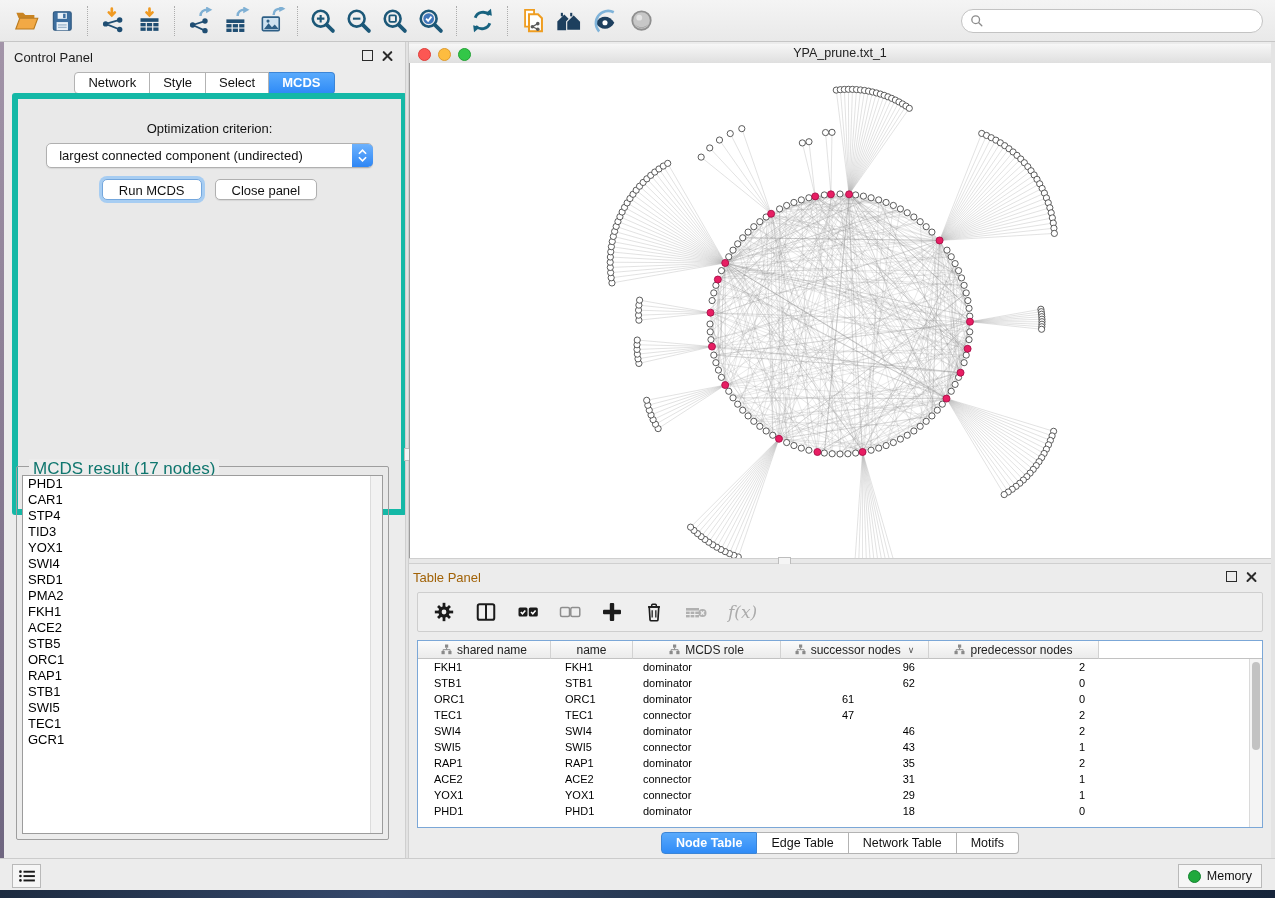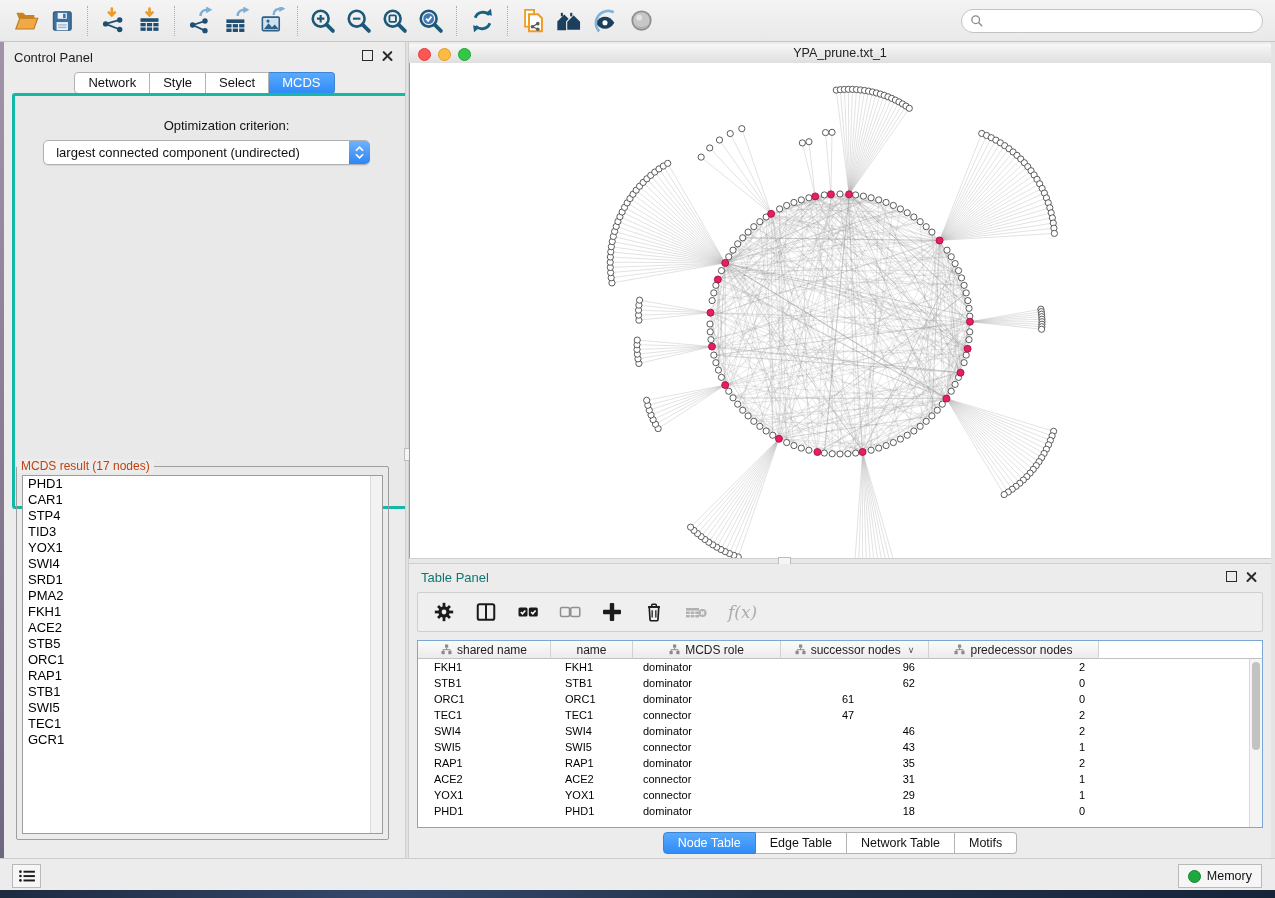--- a/index.html
+++ b/index.html
@@ -32,41 +32,41 @@
   .float-glyph{width:9px;height:9px;border:1.6px solid #2b2b2b;background:transparent;}
   .close-glyph{width:11px;height:11px;position:relative;}
   .close-glyph:before,.close-glyph:after{content:"";position:absolute;left:-1px;top:4.5px;width:13px;height:2.4px;background:#2b2b2b;border-radius:1px;}
   .close-glyph:before{transform:rotate(45deg);} .close-glyph:after{transform:rotate(-45deg);}
   #cp-tabs{position:absolute;left:0;top:30px;width:100%;display:flex;justify-content:center;}
   .seg-group{display:flex;}
   .seg{height:20px;line-height:20px;padding:0 13px;font-size:13px;background:#fff;
     border:1px solid #b3b3b3;border-left:none;color:#111;}
   .seg:first-child{border-left:1px solid #b3b3b3;border-radius:4px 0 0 4px;}
   .seg:last-child{border-radius:0 4px 4px 0;}
-  .seg.sel{background:linear-gradient(#59aafc,#2f8bf7);color:#fff;border-color:#3c85d6;}
+  .seg.sel{background:linear-gradient(#59aafc,#2f8bf7);color:#fff;border-color:#3c85d6;font-weight:bold;}
   #cp-content{position:absolute;left:8px;top:51px;width:383px;height:410px;
-    background:#e9e9e9;border:3px solid #14b8a6;border-radius:3px;padding-left:40px;}
+    background:#e9e9e9;border:6px solid #14b8a6;border-radius:3px;}
   #opt-label{position:absolute;left:0;top:22px;width:100%;text-align:center;font-size:13px;color:#111;}
   #opt-select{position:absolute;left:28px;top:44px;width:325px;height:23px;background:#fff;
     border:1px solid #b0b0b0;border-radius:5px;display:flex;align-items:center;
     box-shadow:0 1px 1px rgba(0,0,0,.08);gap:45px;}
   #opt-select .sel-text{flex:1;text-align:center;font-size:13px;color:#111;padding-left:8px;}
   #opt-select .stepper{width:21px;height:23px;margin-right:-1px;border-radius:0 5px 5px 0;
     background:linear-gradient(#6db2fd,#2e86f5);display:flex;flex-direction:column;
     align-items:center;justify-content:center;gap:1px;}
   .stepper svg{display:block;}
   #cp-buttons{position:absolute;left:0;top:80px;width:100%;display:flex;justify-content:center;gap:13px;}
   .mac-btn{height:21px;line-height:21px;padding:0 16px;background:#fff;border:1px solid #b0b0b0;
     border-radius:5px;font-size:13px;color:#111;box-shadow:0 1px 1px rgba(0,0,0,.08);}
   .mac-btn.focused{box-shadow:0 0 0 3px #a7cdf2;border-color:#74a7dd;}
   
   #mcds-group{position:absolute;left:12px;top:424px;width:371px;height:372px;
     border:1px solid #9e9e9e;border-radius:2px;}
-  #mcds-legend{position:absolute;left:0;top:-8px;background:#ececec;padding:0 4px;
-    font-size:12px;color:#c2410c;}
+  #mcds-legend{position:absolute;left:12px;top:-8px;background:#ececec;padding:0 4px;
+    font-size:17px;color:#0f766e;}
   #mcds-list{position:absolute;left:5px;top:8px;right:5px;bottom:5px;background:#fff;
     border:1px solid #9c9c9c;overflow:hidden;}
   #mcds-scroll{position:absolute;right:0;top:0;width:11px;height:100%;background:#f2f2f2;border-left:1px solid #dcdcdc;}
   .mcds-item{font-size:13px;line-height:16px;padding-left:5px;color:#000;}
   
   #v-divider{position:absolute;left:405px;top:42px;width:4px;height:816px;background:#e2e2e2;border-left:1px solid #cfcfcf;border-right:1px solid #cfcfcf;box-sizing:border-box;}
   #v-handle{position:absolute;left:404px;top:448px;width:6px;height:11px;background:#f5f5f5;border:1px solid #bdbdbd;}
   
   #net-titlebar{position:absolute;left:409px;top:44px;width:862px;height:19px;
     background:linear-gradient(#f7f7f7,#dfdfdf);border-bottom:1px solid #b8b8b8;}
@@ -76,21 +76,21 @@
   #tl-green{left:49px;background:#33c748;border:0.5px solid #23a135;}
   #net-title{position:absolute;left:0;top:2px;width:100%;text-align:center;font-size:12.5px;color:#222;}
   #net-canvas{position:absolute;left:409px;top:63px;width:862px;height:495px;background:#fff;
     border-left:1px solid #9c9c9c;box-sizing:border-box;}
   #right-edge{position:absolute;left:1271px;top:42px;width:4px;height:816px;background:#e4e4e4;}
   
   #h-splitter{position:absolute;left:409px;top:558px;width:862px;height:6px;background:#e8e8e8;border-top:1px solid #cfcfcf;border-bottom:1px solid #cfcfcf;box-sizing:border-box;}
   #h-handle{position:absolute;left:778px;top:557px;width:11px;height:8px;background:#f5f5f5;border:1px solid #bdbdbd;}
   
   #table-panel{position:absolute;left:409px;top:564px;width:862px;height:294px;background:#ececec;}
-  #tp-header{position:absolute;left:12px;top:6px;font-size:13px;color:#0f766e;}
+  #tp-header{position:absolute;left:4px;top:6px;font-size:13px;color:#a16207;}
   #tp-header-icons{right:14px;top:7px;}
   #tp-toolbar{position:absolute;left:8px;top:28px;right:8px;height:40px;background:#efefef;
     border:1px solid #cecece;border-radius:2px;display:flex;align-items:center;padding-left:12px;box-sizing:border-box;gap:14px;}
   .tp-btn{width:28px;height:28px;display:flex;align-items:center;justify-content:center;}
   #node-table{position:absolute;left:8px;top:76px;right:8px;height:188px;background:#fff;
     border:1px solid #7ba7d7;box-sizing:border-box;overflow:hidden;}
   #table-header{display:flex;height:18px;}
   .th{background:linear-gradient(#fbfbfb,#ebebeb);border-right:1px solid #d2d2d2;border-bottom:1px solid #c2c2c2;
     display:flex;align-items:center;justify-content:center;font-size:12px;color:#222;gap:5px;box-sizing:border-box;}
   .th .chev{font-size:9px;color:#555;margin-left:2px;}
@@ -308,20 +308,24 @@
       <div id="opt-select">
         <span class="sel-text">largest connected component (undirected)</span>
         <span class="stepper">
           <svg width="9" height="6" viewBox="0 0 10 6">
               <path d="M1 5l4-4 4 4" stroke="#fff" stroke-width="1.8" fill="none"></path>
             </svg>
           <svg width="9" height="6" viewBox="0 0 10 6">
               <path d="M1 1l4 4 4-4" stroke="#fff" stroke-width="1.8" fill="none"></path>
             </svg>
         </span>
+      </div>
+      <div id="cp-buttons">
+        <button class="mac-btn focused">Run MCDS</button>
+        <button class="mac-btn">Close panel</button>
       </div>
     </div>
     <div id="mcds-group">
       <div id="mcds-legend">MCDS result (17 nodes)</div>
       <div id="mcds-list">
         <div id="mcds-items">
             <div class="mcds-item">PHD1</div>
             <div class="mcds-item">CAR1</div>
             <div class="mcds-item">STP4</div>
             <div class="mcds-item">TID3</div>

